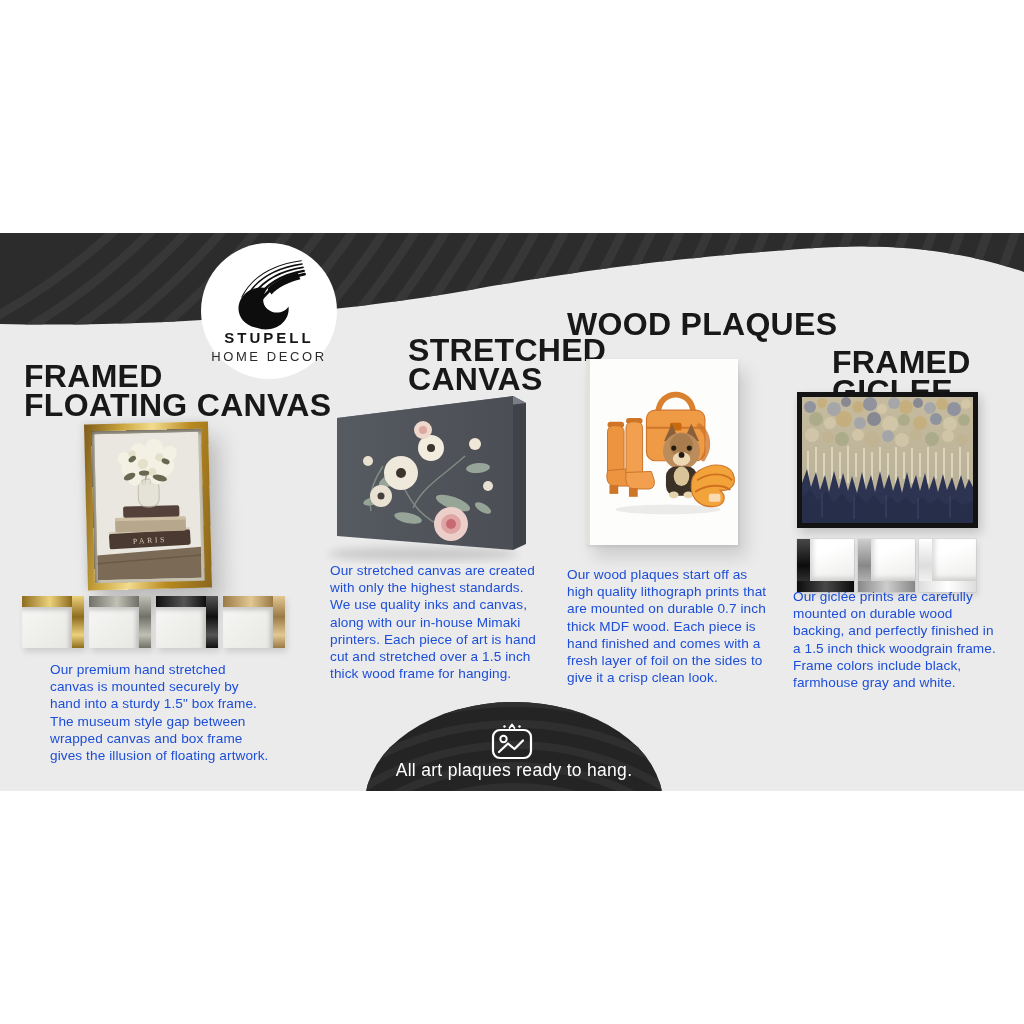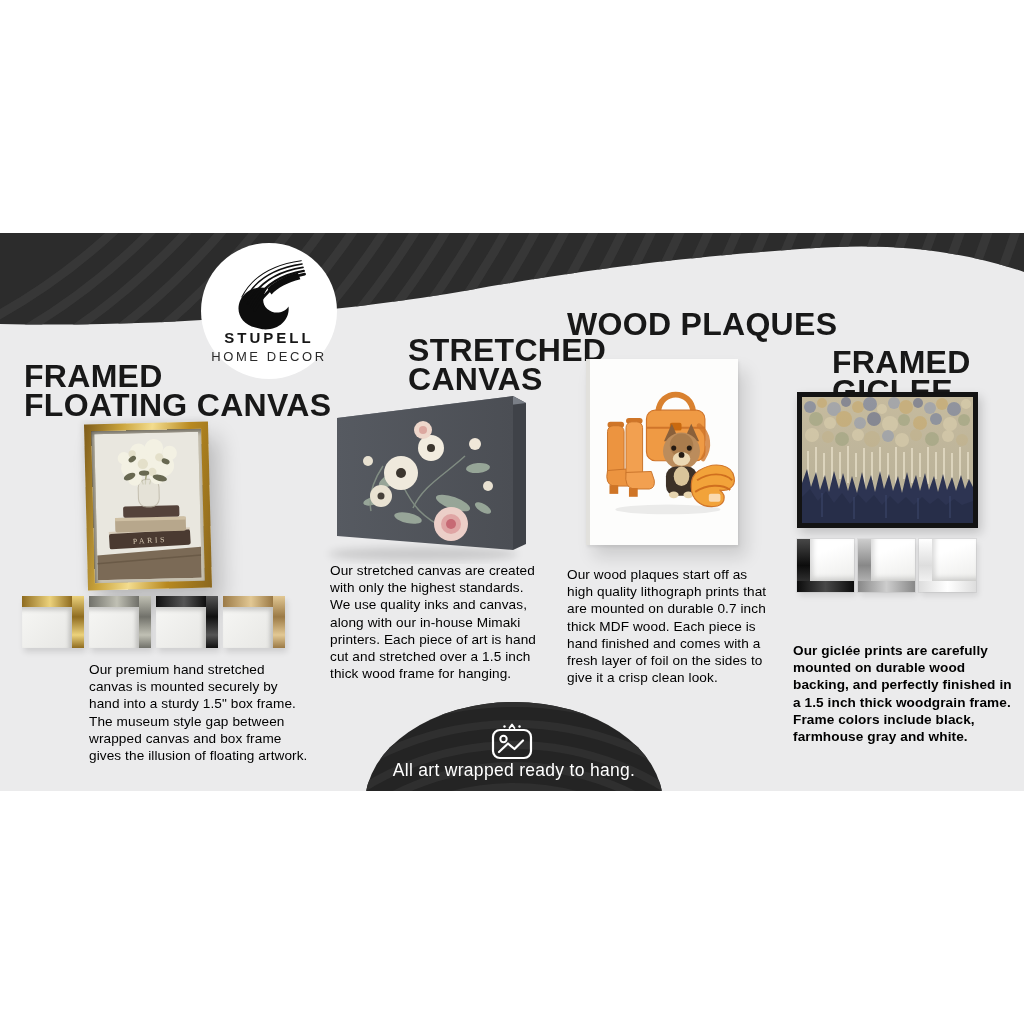--- a/index.html
+++ b/index.html
@@ -4,21 +4,21 @@
 <style>
   html,body{margin:0;padding:0;background:#fff;}
   .page{position:relative;width:1024px;height:1024px;background:#fff;overflow:hidden;
         font-family:"Liberation Sans",sans-serif;margin:0 auto;}
   .panel{position:absolute;left:0;top:233px;width:1024px;height:558px;background:#ebebec;}
   .abs{position:absolute;}
   
   .title{position:absolute;font-weight:700;font-size:32px;line-height:28.5px;color:#181818;
          letter-spacing:.3px;white-space:pre-line;}
   
-  .copy{position:absolute;font-weight:400;font-size:13.6px;line-height:17.2px;color:#000000;
+  .copy{position:absolute;font-weight:400;font-size:13.6px;line-height:17.2px;color:#1d4ed8;
         white-space:pre-line;letter-spacing:.1px;}
   
   .logo{position:absolute;left:201px;top:243px;width:136px;height:136px;border-radius:50%;
         background:#fff;display:flex;flex-direction:column;align-items:center;z-index:5;}
   .logo svg{margin-top:10px;}
   .brand{font-weight:700;font-size:15px;letter-spacing:3px;color:#161616;margin-top:-2px;}
   .tagline{font-weight:400;font-size:13px;letter-spacing:2.6px;color:#2b2b2b;margin-top:3px;}
   
   .float-frame{position:absolute;left:86px;top:423px;width:124px;height:166px;box-sizing:border-box;
         padding:7px;transform:rotate(-1.4deg);
@@ -125,21 +125,21 @@
   <svg class="hang-icon" width="48" height="40" viewBox="0 0 48 40">
     <g stroke="#ffffff" fill="none" stroke-linecap="round" stroke-linejoin="round">
       <rect x="5" y="9" width="38" height="28" rx="7" stroke-width="2.2"></rect>
       <circle cx="15.5" cy="18" r="3.2" stroke-width="2"></circle>
       <path d="M11,31 L20,22.5 L26.5,28 L35,19.5" stroke-width="2.2"></path>
       <path d="M21.5,7 L24,3.5 L26.5,7" stroke-width="1.8"></path>
     </g>
     <circle cx="16.5" cy="5.5" r="1.2" fill="#ffffff"></circle>
     <circle cx="31.5" cy="5.5" r="1.2" fill="#ffffff"></circle>
   </svg>
-  <div class="footer-note">All art wrapped ready to hang.</div>
+  <div class="footer-note">All art plaques ready to hang.</div>
 
   <div class="logo">
     <svg width="86" height="78" viewBox="0 0 100 92">
       <path d="M34,88 C18,84 10,70 16,56 C22,44 36,38 48,42 C42,50 41,60 48,66 C56,73 68,71 73,63 C75,78 62,92 42,90 Z" fill="#0d0d0d"></path>
       <path d="M48,42 C58,32 70,27 84,23 L87,31 C72,35 60,41 53,49 Z" fill="#0d0d0d"></path>
       <g stroke="#0d0d0d" fill="none" stroke-linecap="round">
         <path d="M18,52 C30,28 52,14 88,9" stroke-width="1.2"></path>
         <path d="M21,56 C33,32 55,18 89,13" stroke-width="1.7"></path>
         <path d="M25,60 C37,36 58,22 90,17" stroke-width="2.2"></path>
         <path d="M29,64 C41,40 61,26 91,21" stroke-width="2.7"></path>
@@ -218,21 +218,21 @@
           <div class="sw1-top"></div>
           <div class="sw1-right"></div>
       </div>
       <div class="sw1" style="--c1: #9b7a46; --c2: #e2c894;">
         <div class="sw1-canvas"></div>
           <div class="sw1-top"></div>
           <div class="sw1-right"></div>
       </div>
     </div>
 
-    <div class="copy" style="left:50px;top:661px;width:255px;margin-left:39px;">Our premium hand stretched
+    <div class="copy" style="left:50px;top:661px;width:255px;">Our premium hand stretched
 canvas is mounted securely by
 hand into a sturdy 1.5" box frame.
 The museum style gap between
 wrapped canvas and box frame
 gives the illusion of floating artwork.</div>
   </div>
 
   <div>
     <div class="title" style="left:360px;top:336px;margin-left:48px;">STRETCHED
 CANVAS</div>
@@ -443,20 +443,20 @@
           <div class="sw2-left"></div>
           <div class="sw2-bottom"></div>
       </div>
       <div class="sw2" style="--c1: #dddddd; --c2: #ffffff;">
         <div class="sw2-canvas"></div>
           <div class="sw2-left"></div>
           <div class="sw2-bottom"></div>
       </div>
     </div>
 
-    <div class="copy" style="left:793px;top:642px;width:220px;font-weight:bold;">Our giclée prints are carefully
+    <div class="copy" style="left:793px;top:588px;width:220px;">Our giclée prints are carefully
 mounted on durable wood
 backing, and perfectly finished in
 a 1.5 inch thick woodgrain frame.
 Frame colors include black,
 farmhouse gray and white.</div>
   </div>
 </div>
 
 </body></html>

